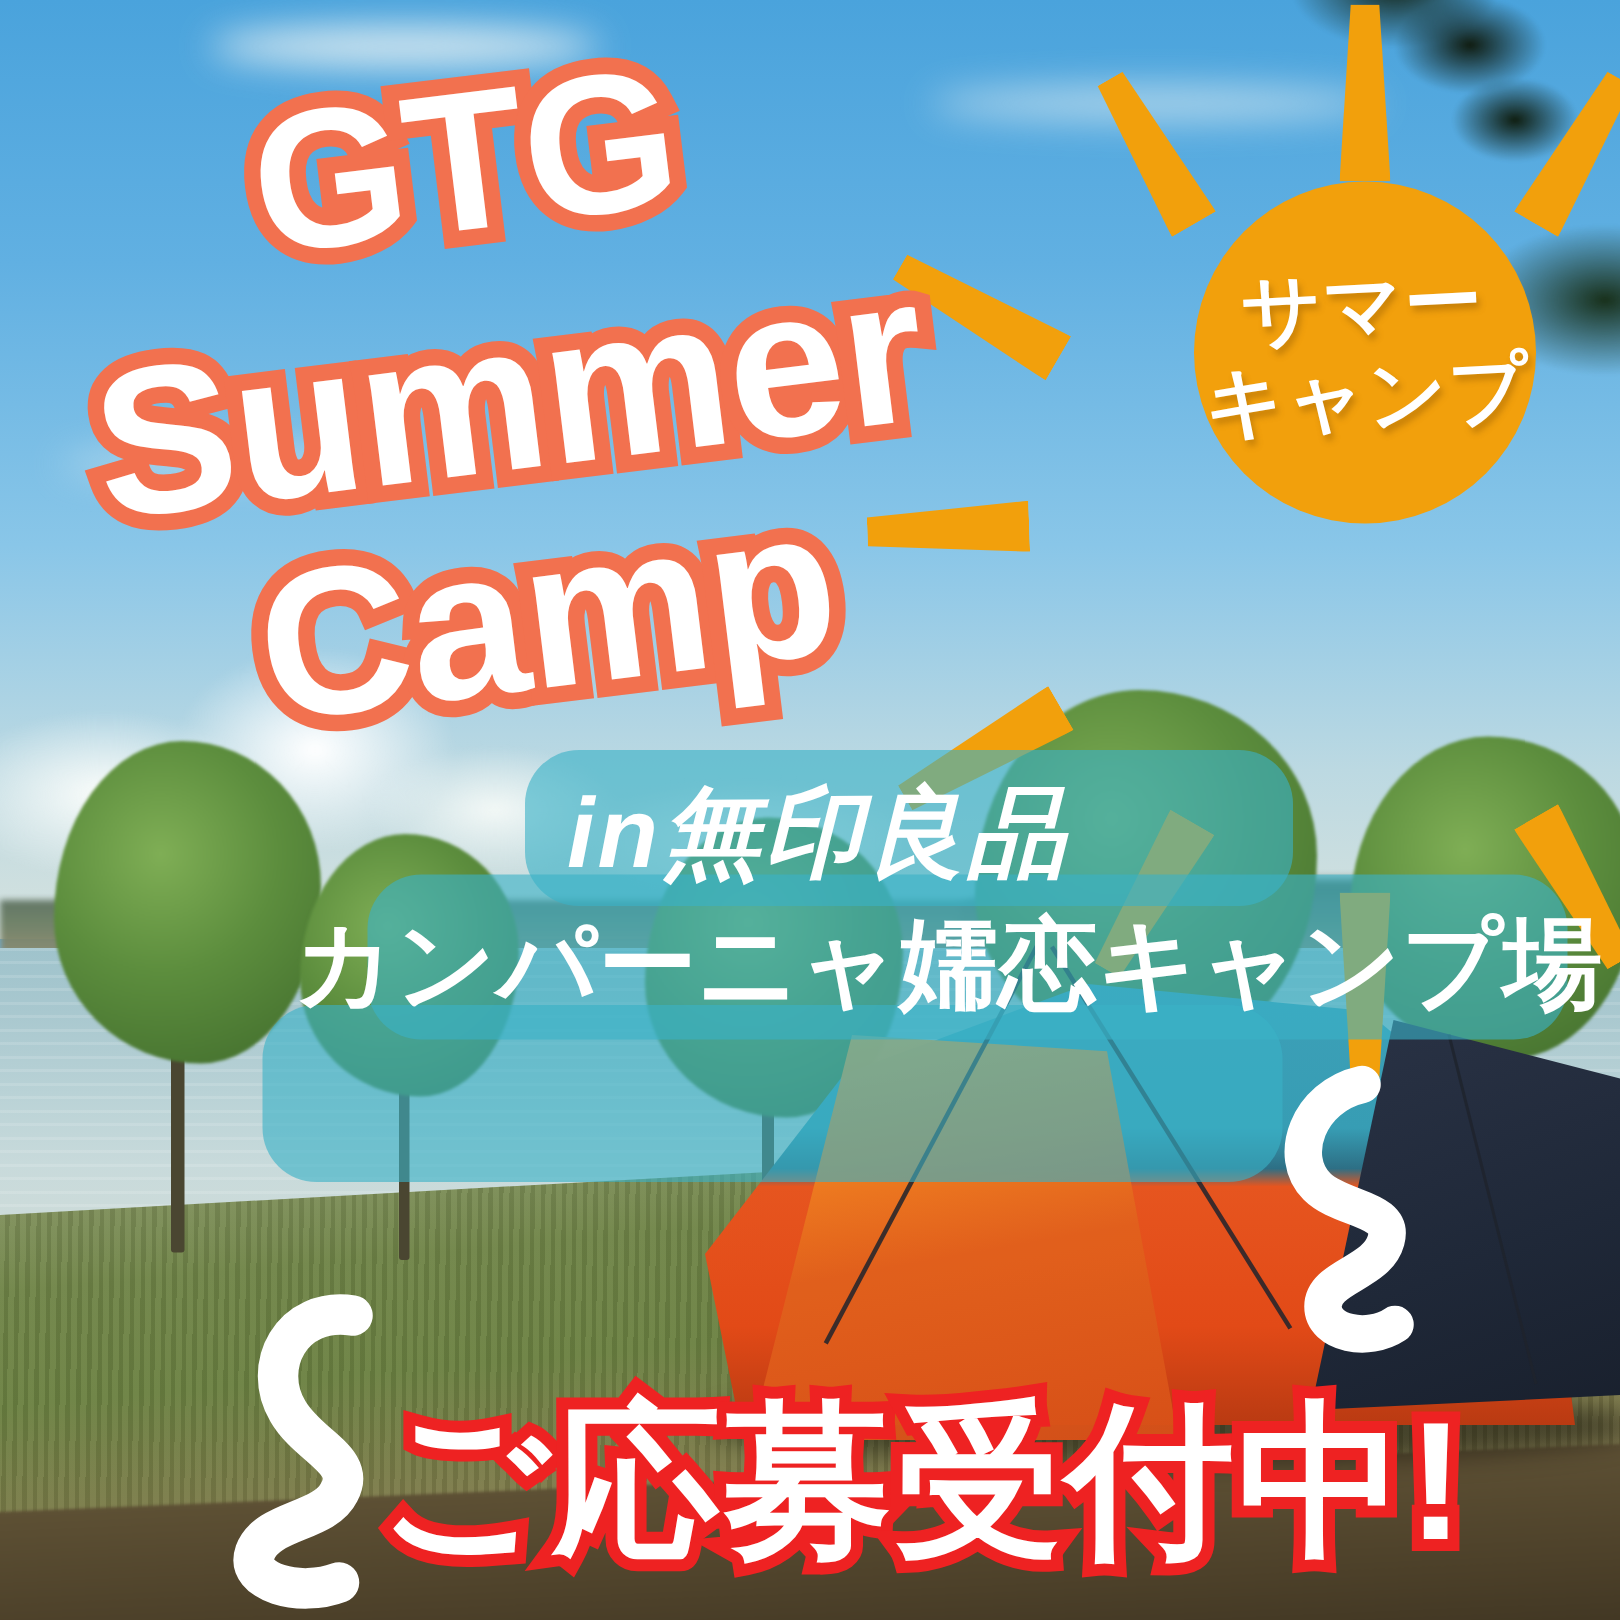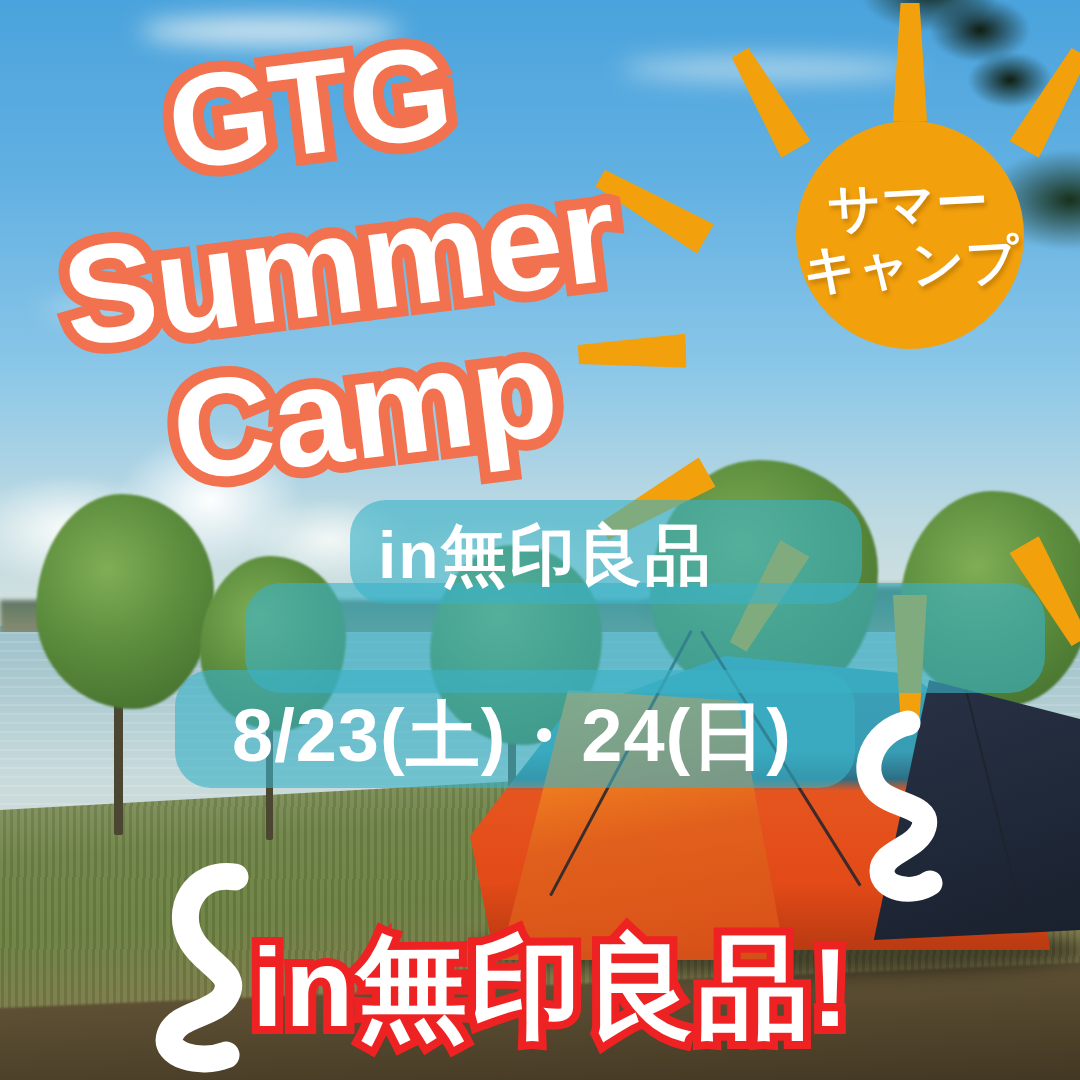--- a/index.html
+++ b/index.html
@@ -126,21 +126,21 @@
 
   
   .cyanwrap{position:absolute;left:0;top:495px;width:1080px;height:300px;}
   .cband{position:absolute;background:rgba(58,178,199,.62);}
   .cb1{left:350px;top:5px;width:512px;height:104px;border-radius:36px;}
   .cb2{left:245px;top:88px;width:800px;height:110px;border-radius:36px;}
   .cb3{left:175px;top:175px;width:680px;height:118px;border-radius:36px;}
 
   .cyan-text{position:absolute;left:0;top:495px;width:1080px;height:300px;color:#fff;}
   .cy{position:absolute;white-space:nowrap;font-weight:700;color:#fff;}
-  .cy1{left:378px;top:16px;font-size:66px;letter-spacing:2px;}
+  .cy1{left:378px;top:16px;font-size:66px;letter-spacing:2px;font-style:italic;}
   .cy2{left:196px;top:103px;font-size:66px;letter-spacing:0px;}
   .cy3{left:232px;top:192px;font-size:74px;letter-spacing:1px;}
 
   
   .bot{position:absolute;left:0;top:790px;width:1080px;height:250px;}
   .bline{
     position:absolute;white-space:nowrap;color:#ffffff;font-weight:700;
     -webkit-text-stroke:16px #EE2222;paint-order:stroke fill;
     font-size:112px;line-height:1;letter-spacing:2px;
   }
@@ -228,25 +228,25 @@
     <div class="tline t3">Camp</div>
   </div>
 
   <div class="cyanwrap">
     <div class="cband cb1"></div>
     <div class="cband cb2"></div>
     <div class="cband cb3"></div>
   </div>
   <div class="cyan-text">
     <div class="cy cy1">in無印良品</div>
-    <div class="cy cy3">8/23(土)・24(日)</div>
+    <div class="cy cy2">カンパーニャ嬬恋キャンプ場</div>
   </div>
 
   <div class="bot">
-    <div class="bline b2">in無印良品!</div>
+    <div class="bline b2">ご応募受付中!</div>
   </div>
 
   <svg class="sq" style="left:130px;top:855px;" width="200" height="220" viewBox="0 0 200 220">
     <path d="M105 22 C 64 16, 44 56, 62 86 C 76 110, 108 118, 96 140
              C 86 160, 48 158, 40 180 C 33 200, 70 210, 96 200" fill="none" stroke="#ffffff" stroke-width="27" stroke-linecap="round" stroke-linejoin="round"></path>
   </svg>
 
   <svg class="sq" style="left:830px;top:705px;" width="180" height="200" viewBox="0 0 180 200">
     <path d="M78 18 C 42 26, 28 66, 48 86 C 64 102, 100 100, 94 122
              C 88 144, 52 146, 52 166 C 52 184, 82 190, 100 178" fill="none" stroke="#ffffff" stroke-width="25" stroke-linecap="round" stroke-linejoin="round"></path>

